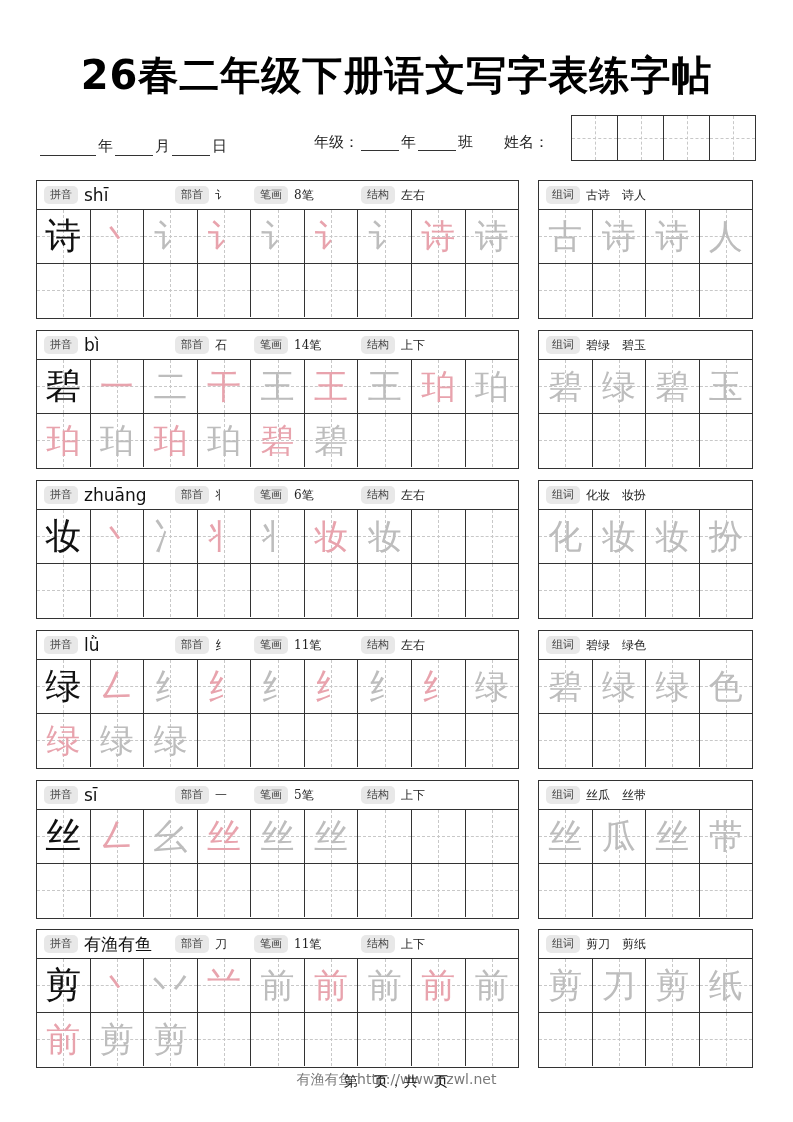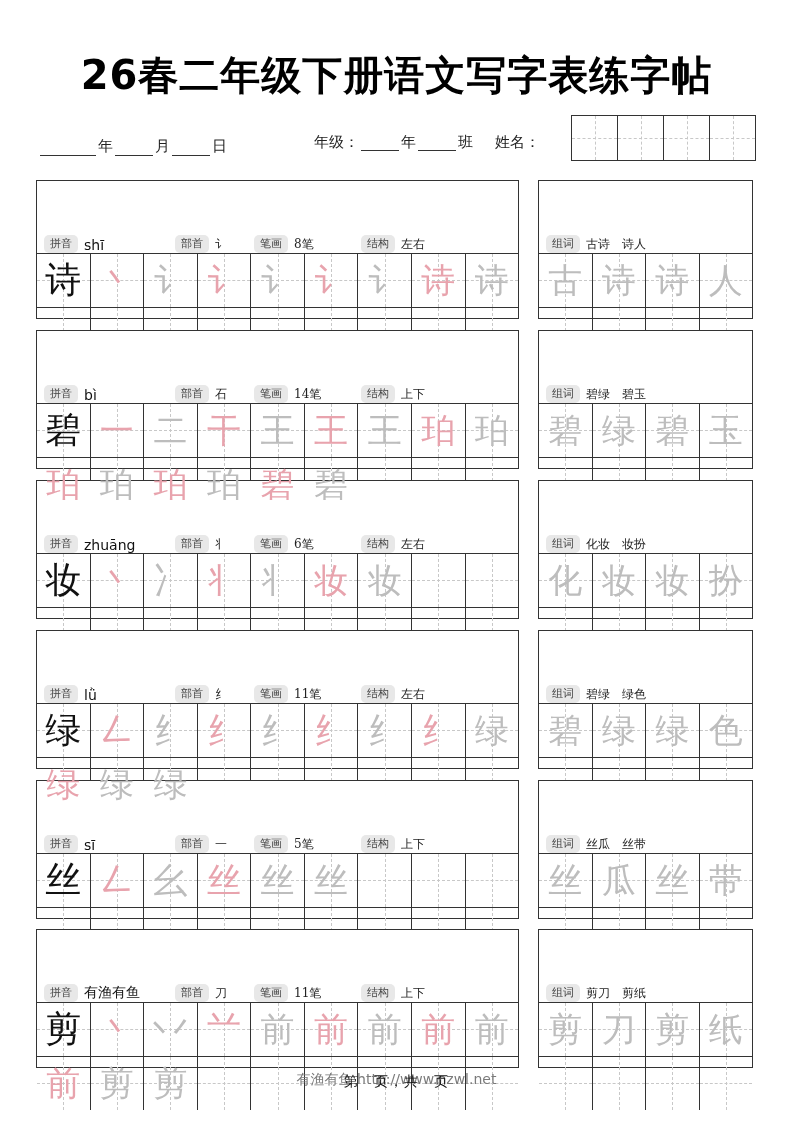--- a/index.html
+++ b/index.html
@@ -25,29 +25,29 @@
   }
   .name-cell { flex: 1; position: relative; border-right: 1.5px solid #333; }
   .name-cell:last-child { border-right: none; }
 
   .cell-guide-h, .cell-guide-v { position: absolute; pointer-events: none; }
   .cell-guide-h { left: 0; right: 0; top: 50%; border-top: 1px dashed #c8c8c8; }
   .cell-guide-v { top: 0; bottom: 0; left: 50%; border-left: 1px dashed #c8c8c8; }
 
   .block { position: absolute; border: 1.2px solid #333; background: #fff; }
   .block-head {
-    height: 29px; border-bottom: 1.2px solid #333; display: flex; align-items: flex-end;
-    padding-left: 7px; font-size: 12px; position: relative; margin-top: 44px;
+    height: 29px; border-bottom: 1.2px solid #333; display: flex; align-items: center;
+    padding-left: 7px; font-size: 12px; position: relative;
   }
   .tag {
     display: inline-block; background: #e8e8e8; border-radius: 5px; padding: 2px 6px;
     font-size: 11px; color: #444; font-family: "DejaVu Serif", serif; line-height: 14px;
   }
   .val { font-size: 12px; color: #222; margin-left: 6px; font-family: "DejaVu Serif", serif; }
-  .pinyin { font-size: 14px; color: #111; margin-left: 6px; font-family: "DejaVu Sans", sans-serif; }
+  .pinyin { font-size: 17px; color: #111; margin-left: 6px; font-family: "DejaVu Sans", sans-serif; }
 
   .grid-row { display: flex; height: 53.5px; border-bottom: 1.2px solid #333; }
   .grid-row:last-child { border-bottom: none; }
   .cell { flex: 1; position: relative; border-right: 1.2px solid #333; display: flex; align-items: center; justify-content: center; overflow: hidden; }
   .cell:last-child { border-right: none; }
   .glyph { position: relative; z-index: 1; font-family: "DejaVu Serif", serif; font-size: 34px; line-height: 1; }
   .glyph.model { color: #111; font-size: 36px; font-family: "DejaVu Sans", sans-serif; }
   .glyph.trace { color: #bdbdbd; }
   .glyph.stroke { color: #e8a3ad; }
 
@@ -71,21 +71,21 @@
   <span class="blank" style="width:38px"></span>
   <span>日</span>
 </div>
 
 <div class="info-grade">
   <span>年级：</span>
   <span class="blank" style="width:38px"></span>
   <span>年</span>
   <span class="blank" style="width:38px"></span>
   <span>班</span>
-  <span style="margin-left:22px">姓名：</span>
+  <span style="margin-left:31px">姓名：</span>
 </div>
 
 <div class="name-grid">
   <div class="name-cell">
       <div class="cell-guide-h"></div>
       <div class="cell-guide-v"></div>
     </div>
   <div class="name-cell">
       <div class="cell-guide-h"></div>
       <div class="cell-guide-v"></div>

